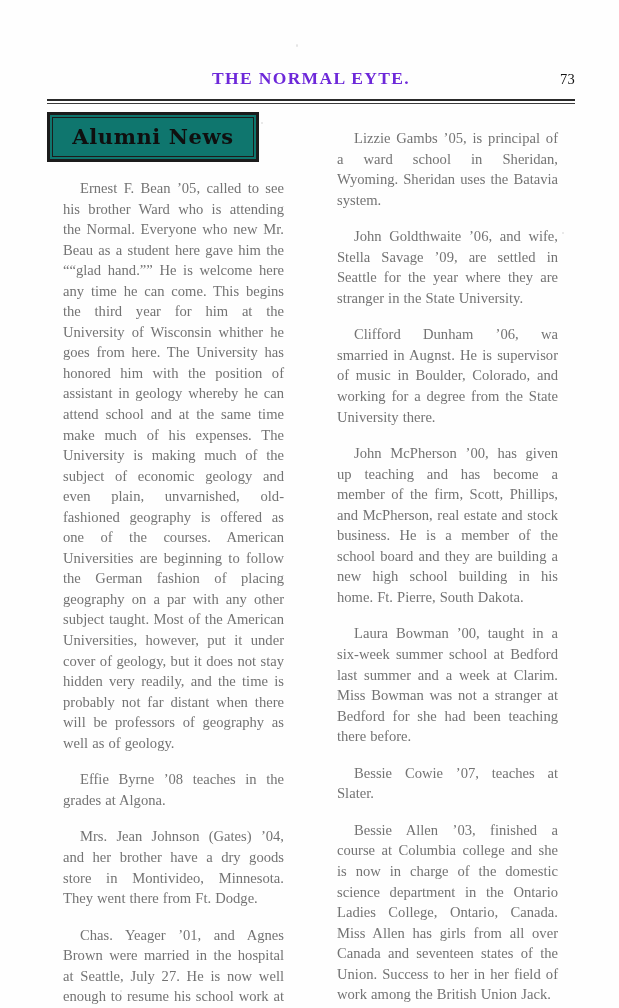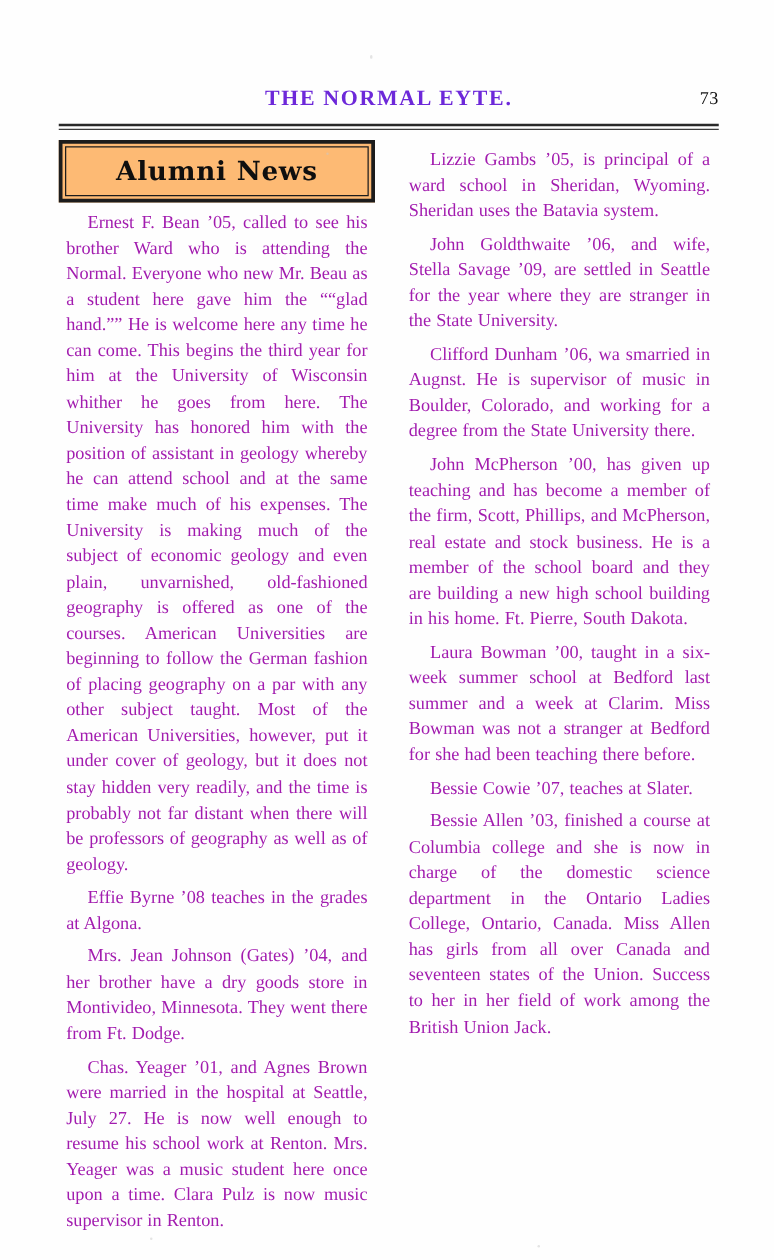--- a/index.html
+++ b/index.html
@@ -84,26 +84,26 @@
     position: absolute;
     top: 112px;
     width: 253px;
   }
   .col-left  { left: 47px;  }
   .col-right { left: 321px; }
 
   
   .section-box {
     position: relative;
-    width: 253px;
+    width: 212px;
     height: 50px;
     box-sizing: border-box;
     border: 3.5px solid #1c1c1c;
     margin-bottom: 1px;
-    background: #fdba74;
+    background: #0f766e;
   }
   .section-box .inner-rule {
     position: absolute;
     left: 2px; top: 2px; right: 2px; bottom: 2px;
     border: 1px solid #1c1c1c;
   }
   .section-title {
     position: absolute;
     left: 0; right: 0;
     top: 50%;
@@ -113,29 +113,29 @@
     font-weight: bold;
     font-size: 21px;
     letter-spacing: 0.6px;
     color: #0f0f0f;
     font-style: normal;
     white-space: nowrap;
   }
 
   
   p.item {
-    margin: 6px;
+    margin: 16px;
     font-size: 14.6px;
     line-height: 20.55px;
     text-align: justify;
     text-justify: inter-word;
     text-indent: 17px;
     word-spacing: 0.45px;
     hyphens: manual;
-    color: #a21caf;
+    color: #737373;
   }
   p.item.first { text-indent: 17px; }
 
   
   .speck {
     position: absolute;
     background: #c9c9c9;
     border-radius: 50%;
     opacity: 0.5;
   }

